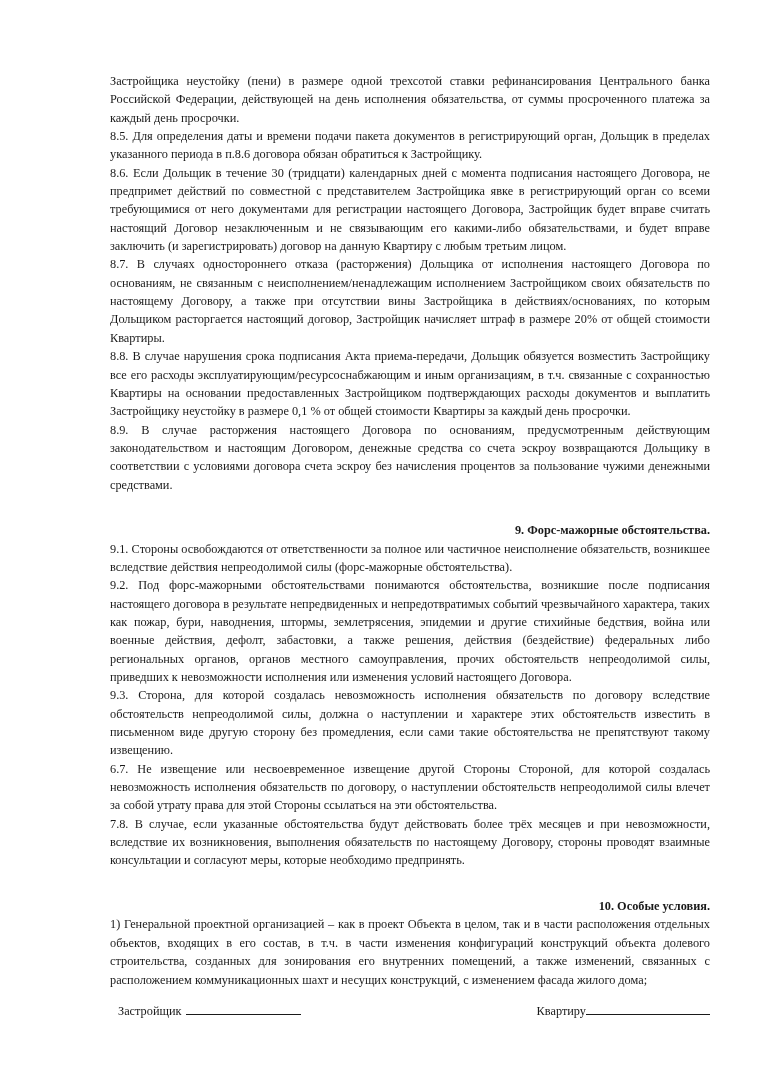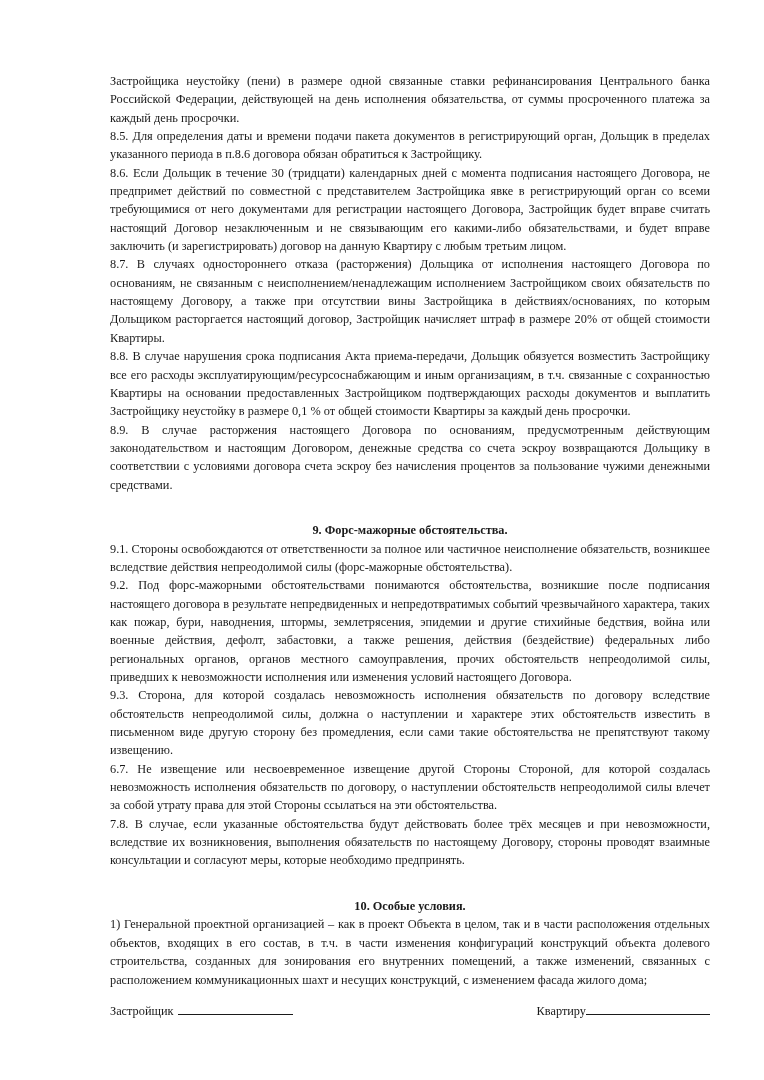--- a/index.html
+++ b/index.html
@@ -3,36 +3,36 @@
 <meta charset="utf-8">
 <style>
   html, body { margin: 0; padding: 0; background: #ffffff; }
   body { width: 764px; height: 1080px; overflow: hidden; position: relative; }
   .page {
     position: absolute; left: 110px; top: 72px; width: 600px;
     font-family: "Liberation Serif", "DejaVu Serif", serif;
     font-size: 12.3px; line-height: 18.35px; color: #1a1a1a;
   }
   .para { margin: 0; text-align: justify; text-align-last: left; }
-  .heading { margin: 0; text-align: center; font-weight: bold; }
+  .heading { margin: 0; text-align: right; font-weight: bold; }
   .gap { height: 18.35px; }
   .gap-small { height: 9px; }
   .signatures { position: absolute; left: 110px; top: 1003px; width: 600px;
     font-family: "Liberation Serif", "DejaVu Serif", serif; font-size: 12.3px; color: #1a1a1a; }
-  .sig-left { position: absolute; left: 0; }
+  .sig-left { position: absolute; left: 8px; }
   .sig-right { position: absolute; right: 0; }
   .line { display: inline-block; border-bottom: 1px solid #1a1a1a; vertical-align: baseline; height: 11px; margin-left: 4px; }
   .sig-left .line { width: 115px; }
   .sig-right .line { width: 124px; margin-left: 0; }
 </style>
 </head>
 <body>
 
 <div class="page">
-  <p class="para">Застройщика неустойку (пени) в размере одной связанные ставки рефинансирования Центрального банка Российской Федерации, действующей на день исполнения обязательства, от суммы просроченного платежа за каждый день просрочки.</p>
+  <p class="para">Застройщика неустойку (пени) в размере одной трехсотой ставки рефинансирования Центрального банка Российской Федерации, действующей на день исполнения обязательства, от суммы просроченного платежа за каждый день просрочки.</p>
   <p class="para">8.5. Для определения даты и времени подачи пакета документов в регистрирующий орган, Дольщик в пределах указанного периода в п.8.6 договора обязан обратиться к Застройщику.</p>
   <p class="para">8.6. Если Дольщик  в течение 30 (тридцати) календарных дней с момента подписания настоящего Договора, не предпримет действий по совместной с представителем Застройщика явке в регистрирующий орган со всеми требующимися от него документами для регистрации настоящего Договора, Застройщик будет вправе считать настоящий Договор незаключенным и не связывающим его какими-либо обязательствами, и будет вправе заключить (и зарегистрировать) договор на данную Квартиру с любым третьим лицом.</p>
   <p class="para">8.7. В случаях одностороннего отказа (расторжения) Дольщика от исполнения настоящего Договора по основаниям, не связанным с неисполнением/ненадлежащим исполнением Застройщиком своих обязательств по настоящему Договору, а также при отсутствии вины Застройщика в действиях/основаниях, по которым Дольщиком  расторгается настоящий договор, Застройщик  начисляет штраф в размере 20% от общей стоимости Квартиры.</p>
   <p class="para">8.8. В случае нарушения срока подписания Акта приема-передачи, Дольщик обязуется возместить Застройщику все его расходы эксплуатирующим/ресурсоснабжающим и иным организациям, в т.ч. связанные с сохранностью Квартиры на основании предоставленных Застройщиком подтверждающих расходы документов и выплатить Застройщику неустойку в размере 0,1 % от общей стоимости Квартиры за каждый день просрочки.</p>
   <p class="para">8.9. В случае расторжения настоящего Договора по основаниям, предусмотренным действующим законодательством и настоящим Договором,  денежные средства со счета эскроу возвращаются Дольщику в соответствии с условиями договора счета эскроу без начисления процентов за пользование чужими денежными средствами.</p>
 
   <div class="gap"></div>
   <div class="gap-small"></div>
 
   <p class="heading">9. Форс-мажорные обстоятельства.</p>

